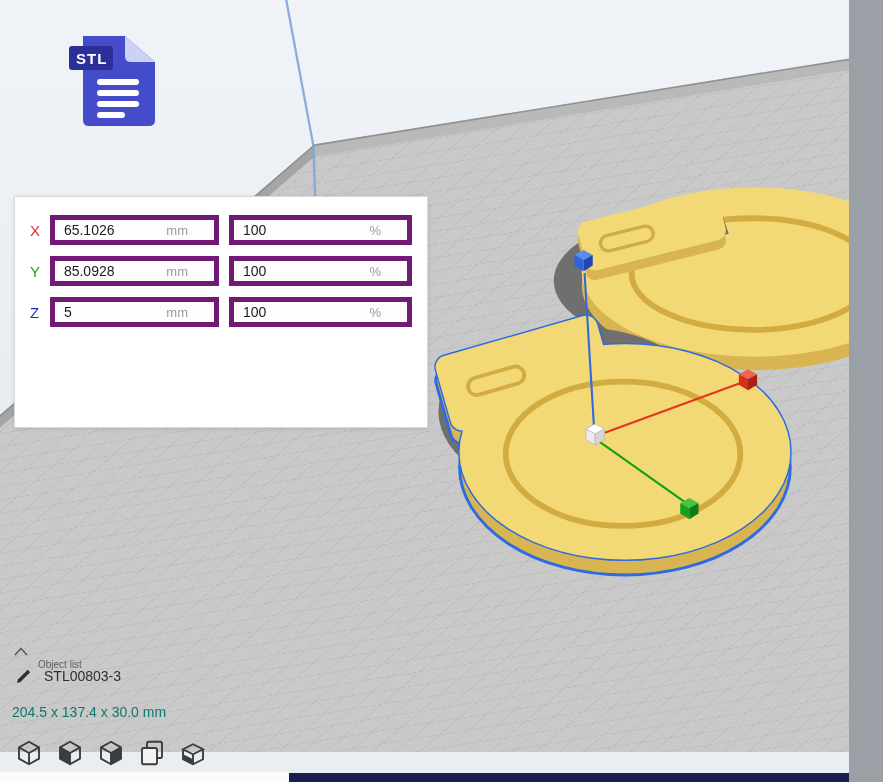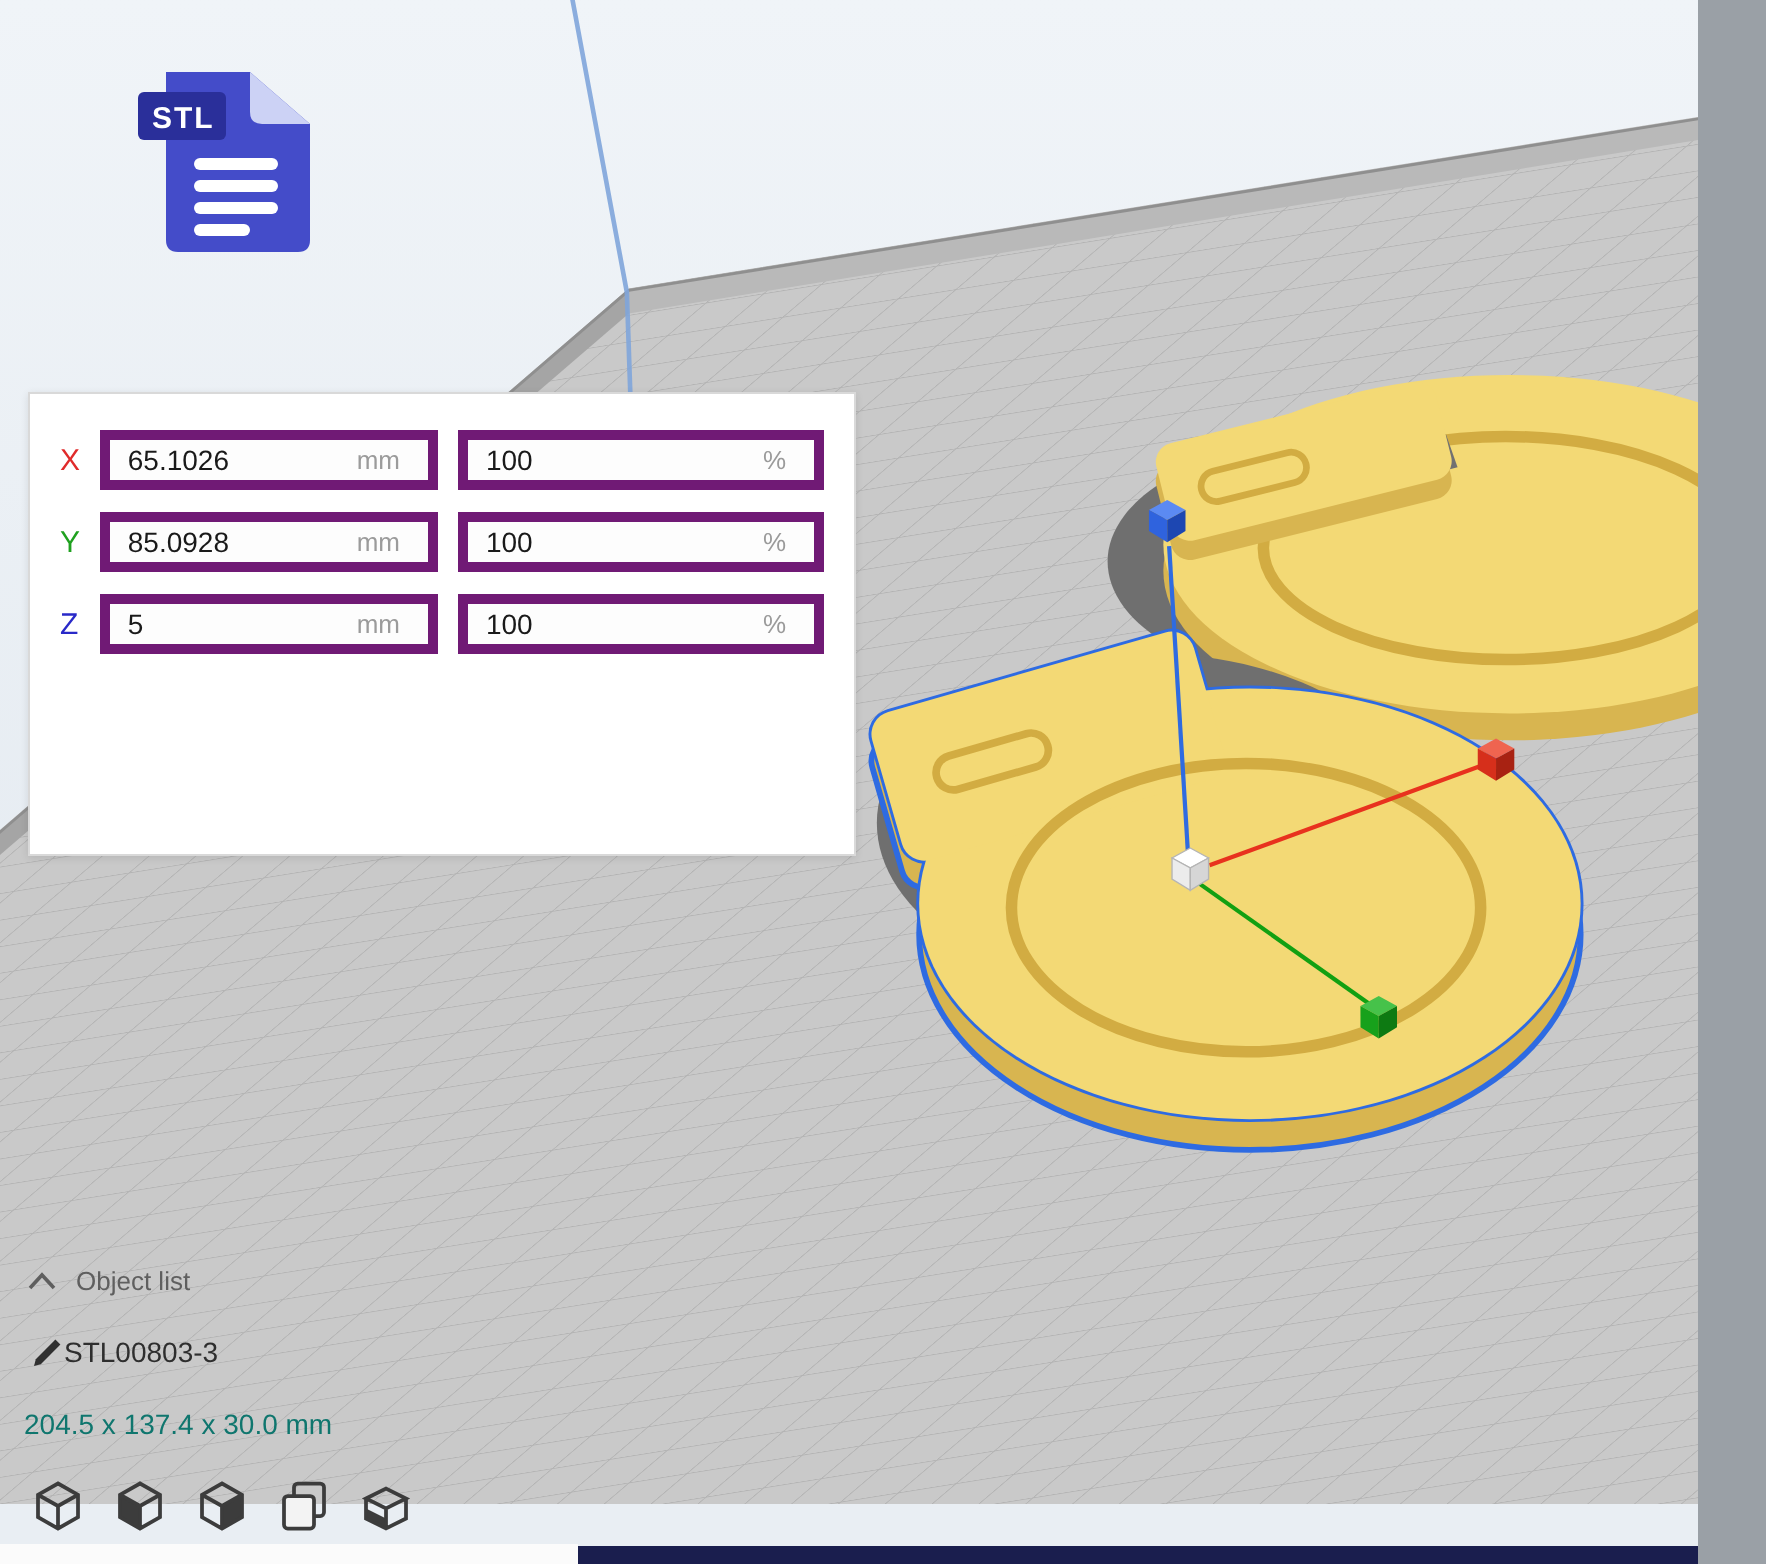--- a/index.html
+++ b/index.html
@@ -14,32 +14,32 @@
   .scale-panel{position:absolute;left:14px;top:196px;width:414px;height:232px;background:#ffffff;
     border:1px solid #d9d9d9;box-shadow:0 1px 4px rgba(0,0,0,.10);padding-top:18px;}
   .axis-row{display:flex;align-items:center;height:30px;margin:0 15px 11px 15px;}
   .axis-letter{width:20px;font-size:15px;}
   .axis-x{color:#e02b2b;} .axis-y{color:#1fa11f;} .axis-z{color:#2929c8;}
   .field{position:relative;height:30px;background:#fdfdfd;border:5px solid #701a75;}
   .field-mm{width:170px;margin-right:10px;}
   .field-pct{width:184px;}
   .field input{width:100%;height:100%;border:none;outline:none;background:transparent;
     font-size:14px;color:#1a1a1a;padding:0 38px 0 9px;}
-  .unit{position:absolute;right:14px;top:50%;transform:translateY(-50%);font-size:13px;color:#9b9b9b;}
+  .unit{position:absolute;right:26px;top:50%;transform:translateY(-50%);font-size:13px;color:#9b9b9b;}
   .panel-bottom{position:relative;height:88px;margin:0 15px;}
   .reset-btn{position:absolute;left:34px;top:24px;width:32px;height:32px;border:none;background:transparent;padding:0;cursor:pointer;}
   .cb-row{position:absolute;left:98px;display:flex;align-items:center;height:22px;}
   .cb-row-1{top:9px;} .cb-row-2{top:46px;}
   .checkbox{width:18px;height:18px;border:2px solid #b0b0b0;border-radius:2px;background:#fff;}
   .cb-label{margin-left:11px;font-size:14px;color:#1f1f1f;}
 
   
   .object-header{position:absolute;left:14px;top:633px;display:flex;align-items:center;gap:10px;}
-  .object-header-label{font-size:13px;color:#5f5f5f;}
-  .object-row{position:absolute;left:16px;top:668px;display:flex;align-items:center;gap:0;}
+  .object-header-label{font-size:10px;color:#5f5f5f;margin-top:26px;}
+  .object-row{position:absolute;left:16px;top:668px;display:flex;align-items:center;gap:12px;}
   .object-name{font-size:14px;color:#2e2e2e;}
   .dims{position:absolute;left:12px;top:704px;font-size:14px;color:#0f766e;}
   .view-toolbar{position:absolute;left:14px;top:738px;display:flex;gap:11px;}
   .tool-btn{width:30px;height:30px;border:none;background:transparent;padding:0;cursor:pointer;}
 
   
   .strip-white{position:absolute;left:0;bottom:0;width:289px;height:10px;background:#fbfbfb;}
   .strip-dark{position:absolute;left:289px;bottom:0;width:594px;height:9px;background:#1a1e4e;}
 </style>
 </head>

